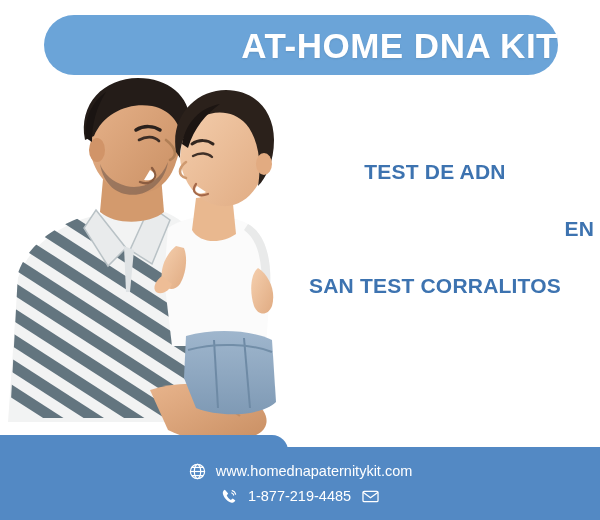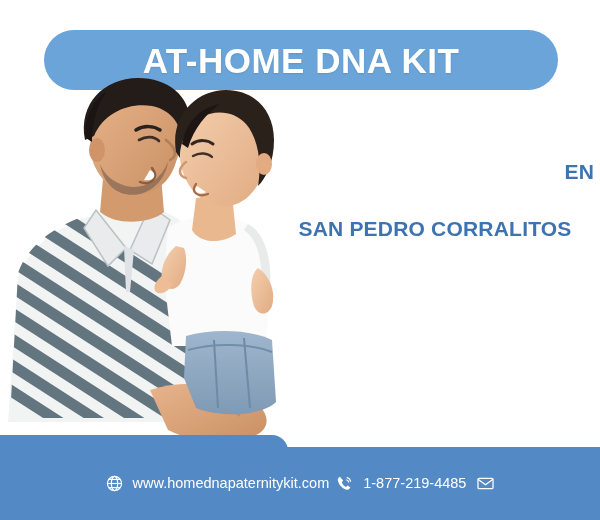--- a/index.html
+++ b/index.html
@@ -17,28 +17,28 @@
     width: 600px;
     height: 520px;
     background: #ffffff;
     overflow: hidden;
   }
 
   
   #header-banner {
     position: absolute;
     left: 44px;
-    top: 30px;
+    top: 15px;
     width: 514px;
     height: 60px;
     background: #6ba4d8;
     border-radius: 30px;
     display: flex;
     align-items: center;
-    justify-content: center;
+    justify-content: flex-end;
     box-sizing: border-box;
   }
   #header-title {
     color: #ffffff;
     font-size: 35px;
     font-weight: bold;
     letter-spacing: 0.5px;
     white-space: nowrap;
     text-shadow: 0 1px 2px rgba(0,0,0,0.10);
     line-height: 1;
@@ -98,21 +98,21 @@
     height: 73px;
     background: #5389c4;
   }
   #footer-content {
     position: absolute;
     left: 0;
     top: 447px;
     width: 600px;
     height: 73px;
     display: flex;
-    flex-direction: row;
+    flex-direction: column;
     align-items: center;
     justify-content: center;
     gap: 6px;
     text-align: center;
   }
   .footer-row {
     display: flex;
     align-items: center;
     justify-content: center;
     gap: 10px;
@@ -234,22 +234,23 @@
       <path class="ph" d="M193 78 C 200 74, 208 75, 212 79" stroke="#3f3028" stroke-width="2.4" fill="none" stroke-linecap="round"></path>
 
       <path class="ph" d="M186 84 C 178 90, 178 98, 186 100" stroke="#cf9a70" stroke-width="2.6" fill="none" stroke-linecap="round"></path>
 
       <path class="ph" d="M196 106 C 190 114, 198 120, 208 116" stroke="#a5694a" stroke-width="2.2" fill="none" stroke-linecap="round"></path>
       <path class="ph" d="M197 108 C 192 113, 199 118, 206 114 Z" fill="#ffffff"></path>
     </svg>
   </div>
 
   <div id="headline-block">
+    <div class="headline-line" id="headline-line-1">TEST DE ADN</div>
     <div class="headline-line" id="headline-line-2">EN</div>
-    <div class="headline-line" id="headline-line-3">SAN PEDRO CORRALITOS</div>
+    <div class="headline-line" id="headline-line-3">SAN TEST CORRALITOS</div>
   </div>
 
   <div id="footer-step"></div>
   <div id="footer-bar"></div>
   <div id="footer-content">
 
     <div class="footer-row" id="footer-row-1">
       <div class="footer-item">
         <span class="ficon">
           <svg viewBox="0 0 24 24" width="19" height="19" fill="none" stroke="#ffffff" stroke-width="1.5">

